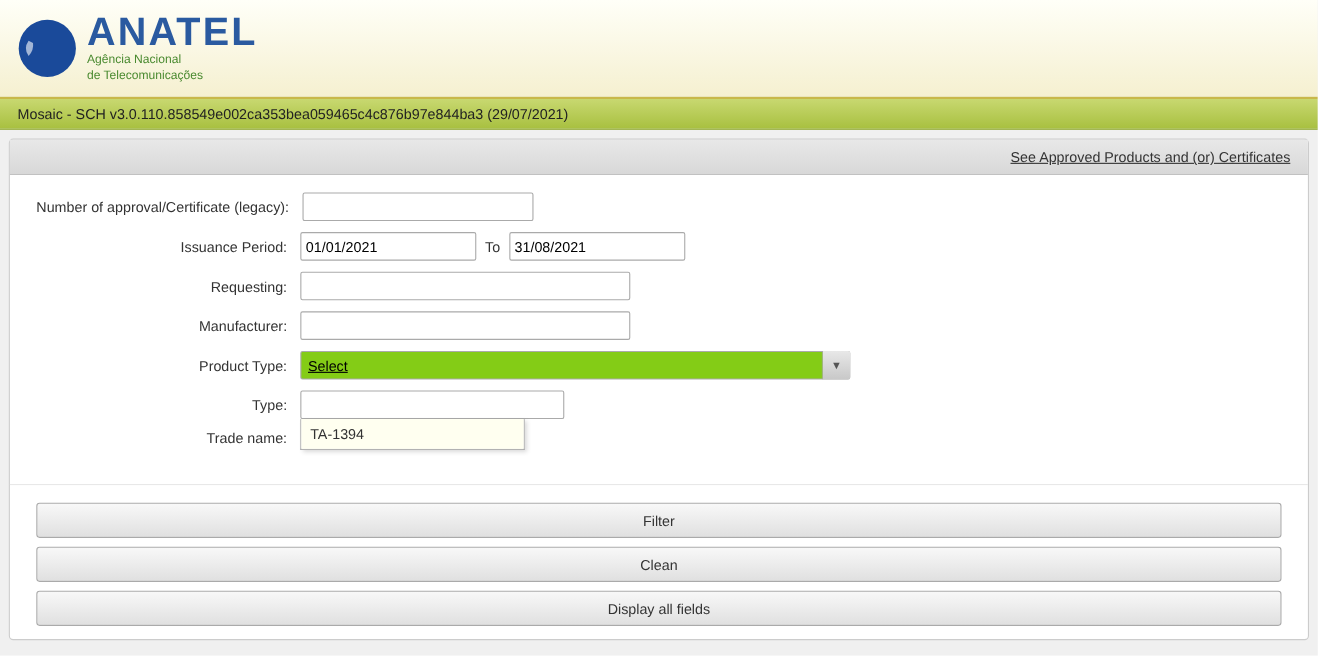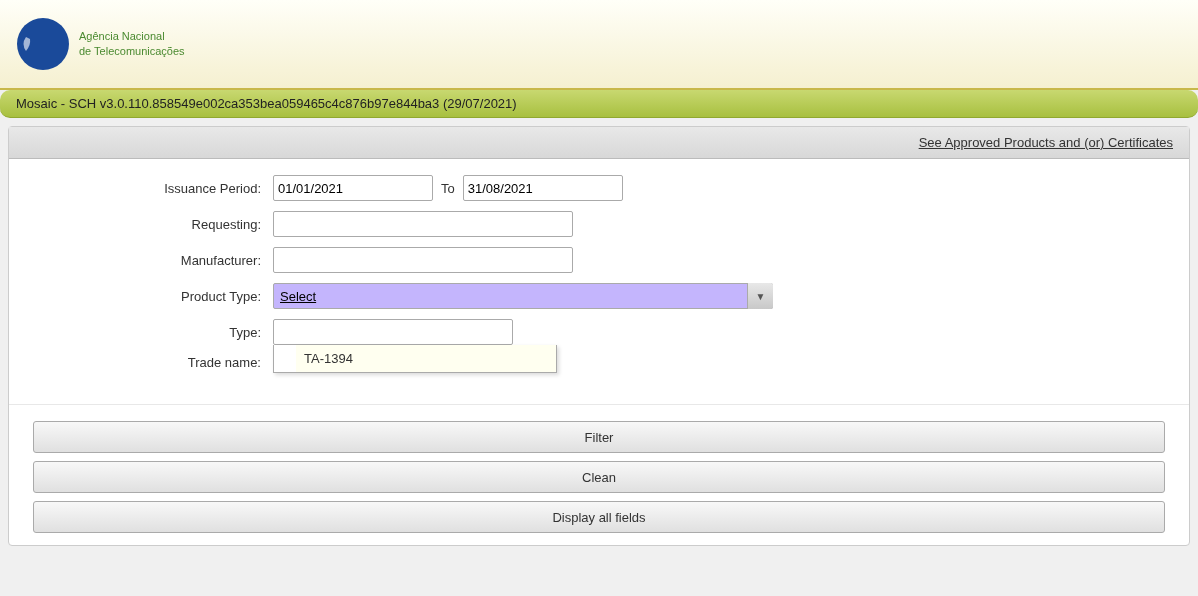--- a/index.html
+++ b/index.html
@@ -41,21 +41,20 @@
       line-height: 1.4;
     }
 
     
     .version-bar {
       background: linear-gradient(to bottom, #c8d870, #a8c040);
       padding: 6px 16px;
       font-size: 13px;
       color: #222;
       border-bottom: 1px solid #90a830;
-      border-radius: 10px;
     }
 
     
     .main-content {
       background: #fff;
       margin: 8px;
       border: 1px solid #ccc;
       border-radius: 4px;
     }
 
@@ -116,21 +115,21 @@
     .select-wrapper {
       position: relative;
       width: 500px;
     }
     .select-display {
       height: 26px;
       border: 1px solid #aaa;
       border-radius: 2px;
       padding: 2px 28px 2px 6px;
       font-size: 13px;
-      background: #c4b5fd;
+      background: #84cc16;
       width: 100%;
       display: flex;
       align-items: center;
       cursor: pointer;
       text-decoration: underline;
     }
     .select-arrow {
       position: absolute;
       right: 0;
       top: 0;
@@ -147,27 +146,26 @@
     }
 
     
     .model-container {
       position: relative;
     }
     .model-dropdown {
       position: absolute;
       top: 26px;
       left: 0;
-      width: 284px;
+      width: 204px;
       background: #fff;
       border: 1px solid #aaa;
       border-top: none;
       z-index: 100;
       box-shadow: 2px 2px 4px rgba(0,0,0,0.15);
-      padding-left: 22px;
     }
     .model-dropdown-item {
       padding: 6px 8px;
       font-size: 13px;
       color: #333;
       background: #fffff0;
       cursor: pointer;
     }
 
     
@@ -200,38 +198,43 @@
 
     <svg class="logo-icon" viewBox="0 0 55 55">
 
       <circle cx="27" cy="27" r="26" fill="#1a4a9a"></circle>
 
       <path d="M27 1 A26 26 0 0 0 27 53 A20 20 0 0 1 27 1" fill="#f0d020"></path>
 
       <path d="M10 20 Q5 27 10 34 Q15 28 14 22 Z" fill="white" opacity="0.6"></path>
     </svg>
     <div class="logo-text">
+      <span class="logo-anatel">ANATEL</span>
       <span class="logo-subtitle">Agência Nacional</span>
       <span class="logo-subtitle">de Telecomunicações</span>
     </div>
   </div>
 </div>
 
 <div class="version-bar">
   <span>Mosaic - SCH v3.0.110.858549e002ca353bea059465c4c876b97e844ba3 (29/07/2021)</span>
 </div>
 
 <div class="main-content">
 
   <div class="panel-title">
     <span>See Approved Products and (or) Certificates</span>
   </div>
 
   <div class="form-area">
 
+    <div class="form-row">
+      <label class="form-label">Number of approval/Certificate (legacy):</label>
+      <input type="text" class="form-input input-approval" value="" style="">
+    </div>
 
     <div class="form-row">
       <label class="form-label">Issuance Period:</label>
       <input type="text" class="form-input input-date" value="01/01/2021" style="">
       <span class="to-label">To</span>
       <input type="text" class="form-input input-date" value="31/08/2021" style="">
     </div>
 
     <div class="form-row">
       <label class="form-label">Requesting:</label>

